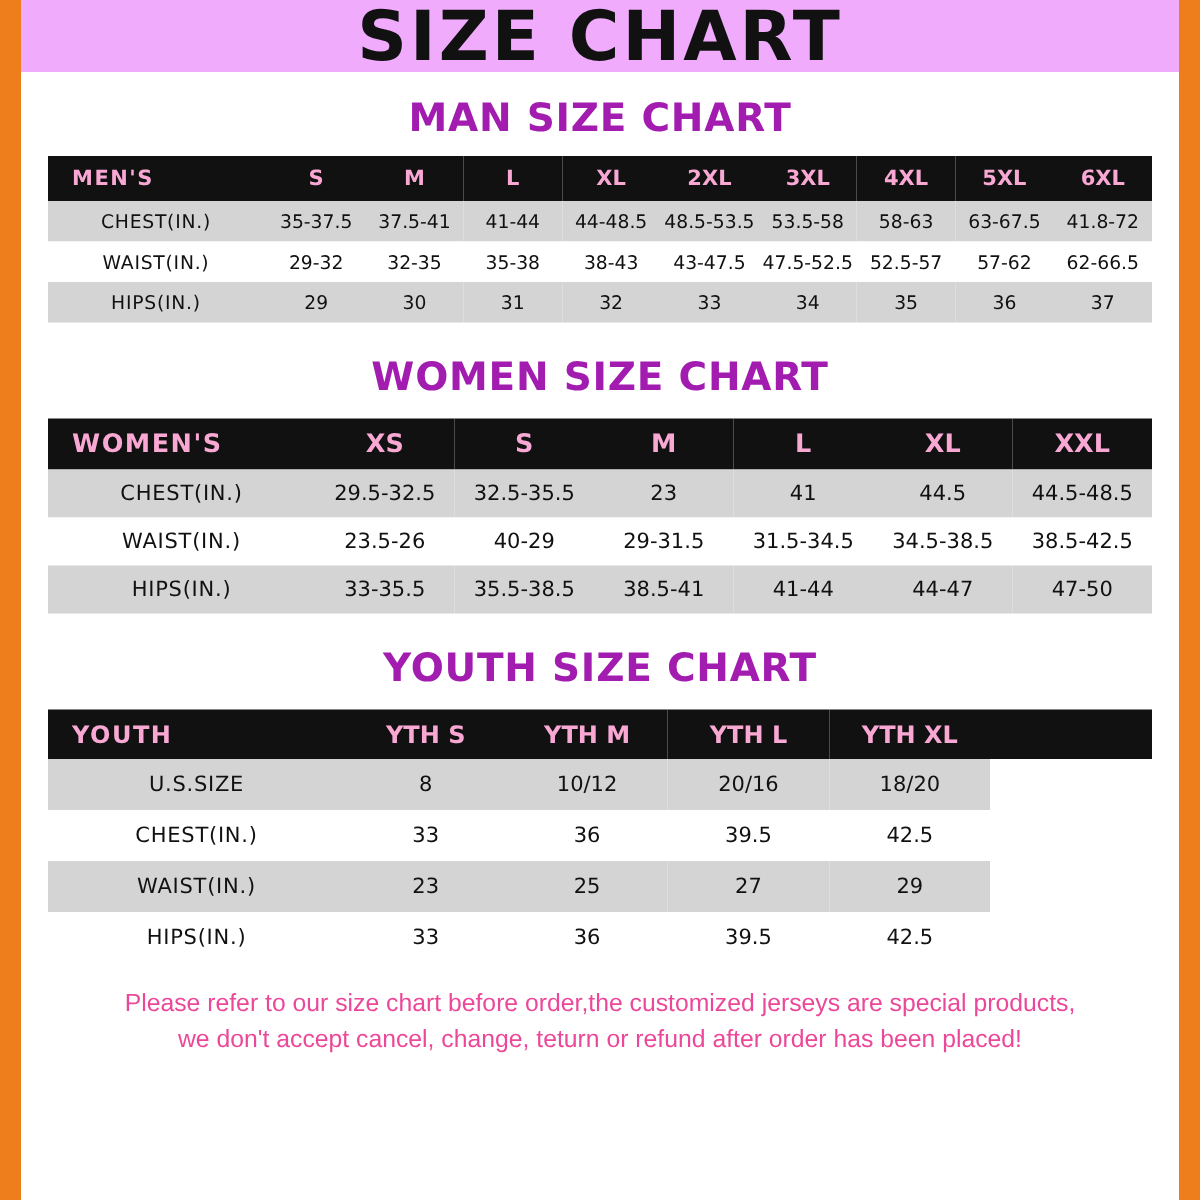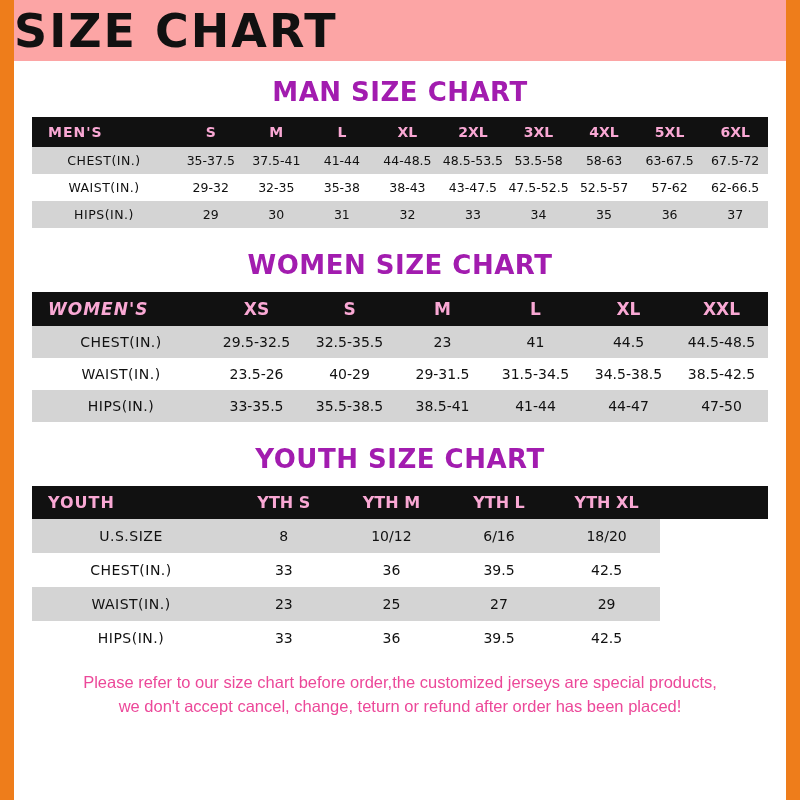--- a/index.html
+++ b/index.html
@@ -16,24 +16,25 @@
   .page {
     position: relative;
     width: 800px;
     height: 800px;
     box-sizing: border-box;
     border-left: 14px solid #ee7d1b;
     border-right: 14px solid #ee7d1b;
     background: #ffffff;
   }
   .banner {
-    height: 61px;
-    background: #fca5a5;
+    height: 48px;
+    background: #f0abfc;
     display: flex;
     align-items: center;
+    justify-content: center;
   }
   .banner-title {
     font-family: "DejaVu Sans", sans-serif;
     font-weight: bold;
     font-size: 46px;
     letter-spacing: 2px;
     color: #111111;
     line-height: 1;
   }
   .content {
@@ -95,21 +96,21 @@
     background: #ffffff;
   }
 
   
   #men-table thead th.rowlabel { width: 128px; }
   #men-table tbody td.rowlabel { width: 128px; }
   #men-table thead th { font-size: 14px; }
   #men-table tbody td { font-size: 12.5px; }
 
   
-  #women-table thead th.rowlabel { width: 160px; font-style: italic; }
+  #women-table thead th.rowlabel { width: 160px; }
   #women-table tbody td.rowlabel { width: 160px; }
   #women-table thead th { font-size: 17px; }
   #women-table tbody td { font-size: 14px; padding: 8px 2px; }
 
   
   #youth-table thead th.rowlabel { width: 180px; }
   #youth-table tbody td.rowlabel { width: 180px; }
   #youth-table thead th { font-size: 16px; }
   #youth-table tbody td { font-size: 14px; padding: 9px 2px; }
   #youth-table thead th.sizecol { font-size: 16px; }
@@ -157,21 +158,21 @@
         <tr class="alt">
           <td class="rowlabel">CHEST(IN.)</td>
           <td>35-37.5</td>
           <td>37.5-41</td>
           <td>41-44</td>
           <td>44-48.5</td>
           <td>48.5-53.5</td>
           <td>53.5-58</td>
           <td>58-63</td>
           <td>63-67.5</td>
-          <td>67.5-72</td>
+          <td>41.8-72</td>
         </tr>
         <tr class="plain">
           <td class="rowlabel">WAIST(IN.)</td>
           <td>29-32</td>
           <td>32-35</td>
           <td>35-38</td>
           <td>38-43</td>
           <td>43-47.5</td>
           <td>47.5-52.5</td>
           <td>52.5-57</td>
@@ -247,21 +248,21 @@
           <th class="sizecol">YTH L</th>
           <th class="sizecol">YTH XL</th>
           <th class="sizecol"></th>
         </tr>
       </thead>
       <tbody>
         <tr class="alt">
           <td class="rowlabel">U.S.SIZE</td>
           <td>8</td>
           <td>10/12</td>
-          <td>6/16</td>
+          <td>20/16</td>
           <td>18/20</td>
           <td class="empty"></td>
         </tr>
         <tr class="plain">
           <td class="rowlabel">CHEST(IN.)</td>
           <td>33</td>
           <td>36</td>
           <td>39.5</td>
           <td>42.5</td>
           <td class="empty"></td>

